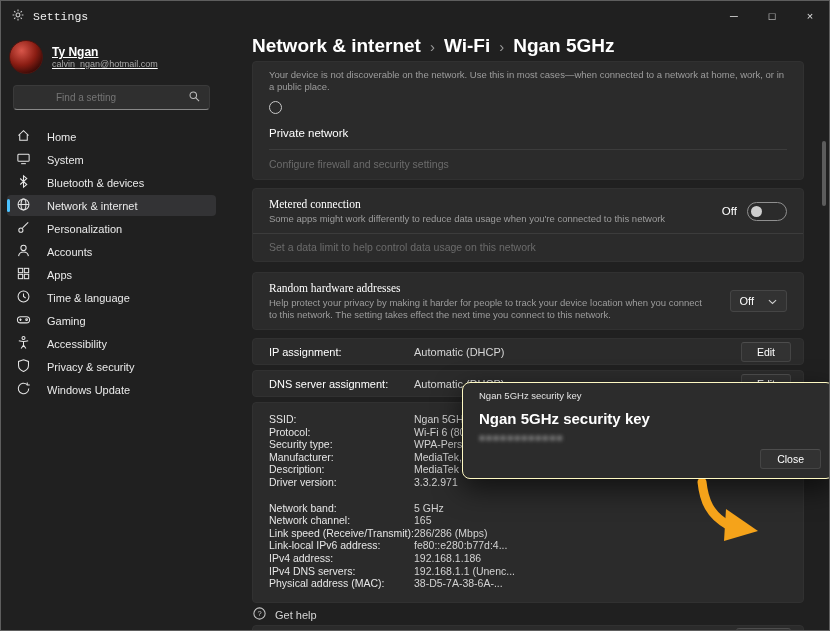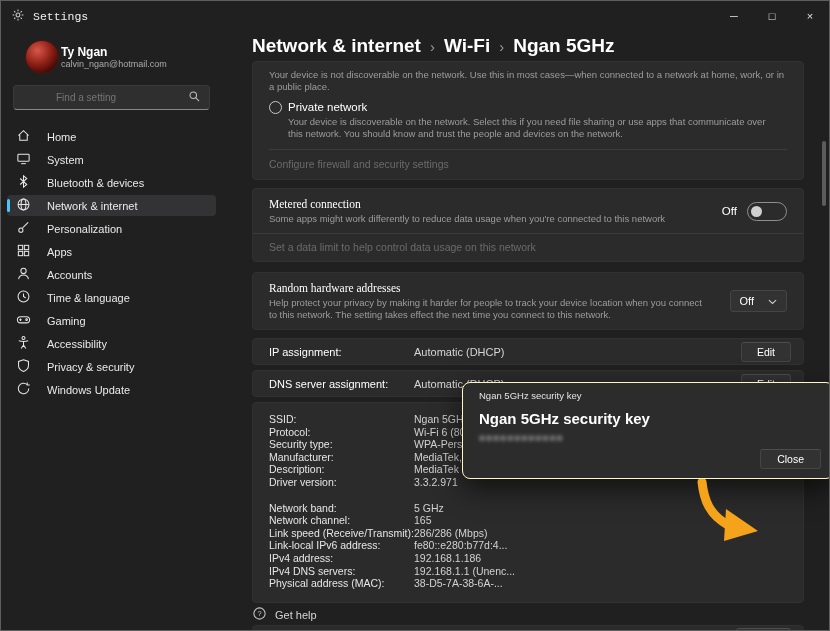--- a/index.html
+++ b/index.html
@@ -11,21 +11,21 @@
   .tb-left { display:flex; align-items:center; gap:8px; padding-left:10px; font-size:11.5px; color:#f0f0f0;font-family:Liberation Mono, monospace; }
   .win-controls { display:flex; height:30px; }
   .win-btn { width:38px; height:30px; display:flex; align-items:center; justify-content:center; font-size:11px; color:#e0e0e0; cursor:default; }
 
   
   .body { flex:1; display:flex; min-height:0; }
   .sidebar { flex:0 0 190px; display:flex; flex-direction:column; padding-top:2px; }
   .main { flex:1; position:relative; min-width:0; }
 
   
-  .user { display:flex; align-items:center; gap:2px; padding:7px 24px 9px; }
+  .user { display:flex; align-items:center; gap:9px; padding:7px 8px 9px;text-decoration:underline; }
   .avatar { width:34px; height:34px; border-radius:50%; flex:0 0 34px;
     background: radial-gradient(circle at 36% 30%, #d8564a, #8a1d13 48%, #2a0704 85%);
     border:1px solid #4c1510; }
   .user-name { font-size:12px; font-weight:700; line-height:14px; }
   .user-email { font-size:9px; color:#ababab; }
   .search-box { margin:2px 12px 12px; height:25px; background:#2f2f2f; border:1px solid #3a3a3a; border-bottom:1px solid #888; border-radius:4px; display:flex; align-items:center; padding:0 8px; }
   .search-box input { flex:1; border:none; outline:none; background:transparent; color:#dadada; font-size:10px; font-family:inherit;margin-left:34px; }
   .nav { flex:1; padding:2px 0; }
   .nav-item { display:flex; align-items:center; gap:16px; height:21px; margin:2px 6px; padding:0 9px; border-radius:4px; font-size:11px; color:#eaeaea; position:relative; cursor:default; }
   .nav-item svg { flex:0 0 15px; }
@@ -39,21 +39,21 @@
 
   
   .content { position:absolute; top:30px; left:30px; width:552px; }
   .card { background:#2b2b2b; border:1px solid #313131; border-radius:4px; }
   .muted { color:#9d9d9d; }
   .disabled { color:#6b6b6b; }
   .divider { height:1px; background:#3c3c3c; margin:0; }
 
   .card-profile { padding:5px 16px 0; margin-bottom:8px; }
   .public-desc { font-size:9.5px; line-height:12px; padding-top:2px; }
-  .radio-row { display:flex; gap:6px; padding-top:7px; }
+  .radio-row { display:flex; gap:12px; padding-top:7px;flex-direction:column; }
   .radio { width:13px; height:13px; border:1px solid #c9c9c9; border-radius:50%; flex:0 0 13px; margin-top:1px; }
   .radio-title { font-size:11.5px; line-height:14px; }
   .radio-desc { font-size:9.5px; line-height:12px; padding-top:2px; max-width:485px; }
   .firewall-row { font-size:10.5px; padding:8px 0 9px; }
   .card-profile .divider { margin-top:9px; }
 
   .card-metered { margin-bottom:10px; }
   .metered-top { display:flex; align-items:center; padding:8px 16px; }
   .row-title { font-size:11.5px; line-height:14px;font-family:Liberation Serif, serif; }
   .row-desc { font-size:9.5px; line-height:12px; padding-top:2px; }
@@ -162,33 +162,33 @@
         </div>
         <div class="nav-item">
           <span><svg width="15" height="15" viewBox="0 0 16 16" fill="none" stroke="#e6e6e6" stroke-width="1.1">
                 <path d="M13 2.5 7 8.5"></path>
                 <circle cx="5.2" cy="10.8" r="2.2"></circle>
               </svg></span>
           <span>Personalization</span>
         </div>
         <div class="nav-item">
           <span><svg width="15" height="15" viewBox="0 0 16 16" fill="none" stroke="#e6e6e6" stroke-width="1.1">
+                <circle cx="8" cy="5.3" r="2.8"></circle>
+                <path d="M2.8 14c.4-3.2 2.6-4.4 5.2-4.4s4.8 1.2 5.2 4.4"></path>
+              </svg></span>
+          <span>Accounts</span>
+        </div>
+        <div class="nav-item">
+          <span><svg width="15" height="15" viewBox="0 0 16 16" fill="none" stroke="#e6e6e6" stroke-width="1.1">
                 <rect x="2.5" y="2.5" width="4.6" height="4.6"></rect>
                 <rect x="8.9" y="2.5" width="4.6" height="4.6"></rect>
                 <rect x="2.5" y="8.9" width="4.6" height="4.6"></rect>
                 <rect x="8.9" y="8.9" width="4.6" height="4.6"></rect>
               </svg></span>
           <span>Apps</span>
-        </div>
-        <div class="nav-item">
-          <span><svg width="15" height="15" viewBox="0 0 16 16" fill="none" stroke="#e6e6e6" stroke-width="1.1">
-                <circle cx="8" cy="5.3" r="2.8"></circle>
-                <path d="M2.8 14c.4-3.2 2.6-4.4 5.2-4.4s4.8 1.2 5.2 4.4"></path>
-              </svg></span>
-          <span>Accounts</span>
         </div>
         <div class="nav-item">
           <span><svg width="15" height="15" viewBox="0 0 16 16" fill="none" stroke="#e6e6e6" stroke-width="1.1">
                 <circle cx="8" cy="8" r="5.8"></circle>
                 <path d="M8 4.8V8l2.3 1.6"></path>
               </svg></span>
           <span>Time &amp; language</span>
         </div>
         <div class="nav-item">
           <span><svg width="15" height="15" viewBox="0 0 16 16" fill="none" stroke="#e6e6e6" stroke-width="1.1">
@@ -230,21 +230,20 @@
       </div>
 
       <div class="content">
 
         <div class="card card-profile">
           <div class="public-desc muted">Your device is not discoverable on the network. Use this in most cases—when connected to a network at home, work, or in a public place.</div>
           <div class="radio-row">
             <span class="radio"></span>
             <div>
               <div class="radio-title">Private network</div>
-              <div class="radio-desc muted">Your device is discoverable on the network. Select this if you need file sharing or use apps that communicate over this network. You should know and trust the people and devices on the network.</div>
             </div>
           </div>
           <div class="divider"></div>
           <div class="firewall-row disabled">Configure firewall and security settings</div>
         </div>
 
         <div class="card card-metered">
           <div class="metered-top">
             <div>
               <div class="row-title">Metered connection</div>

